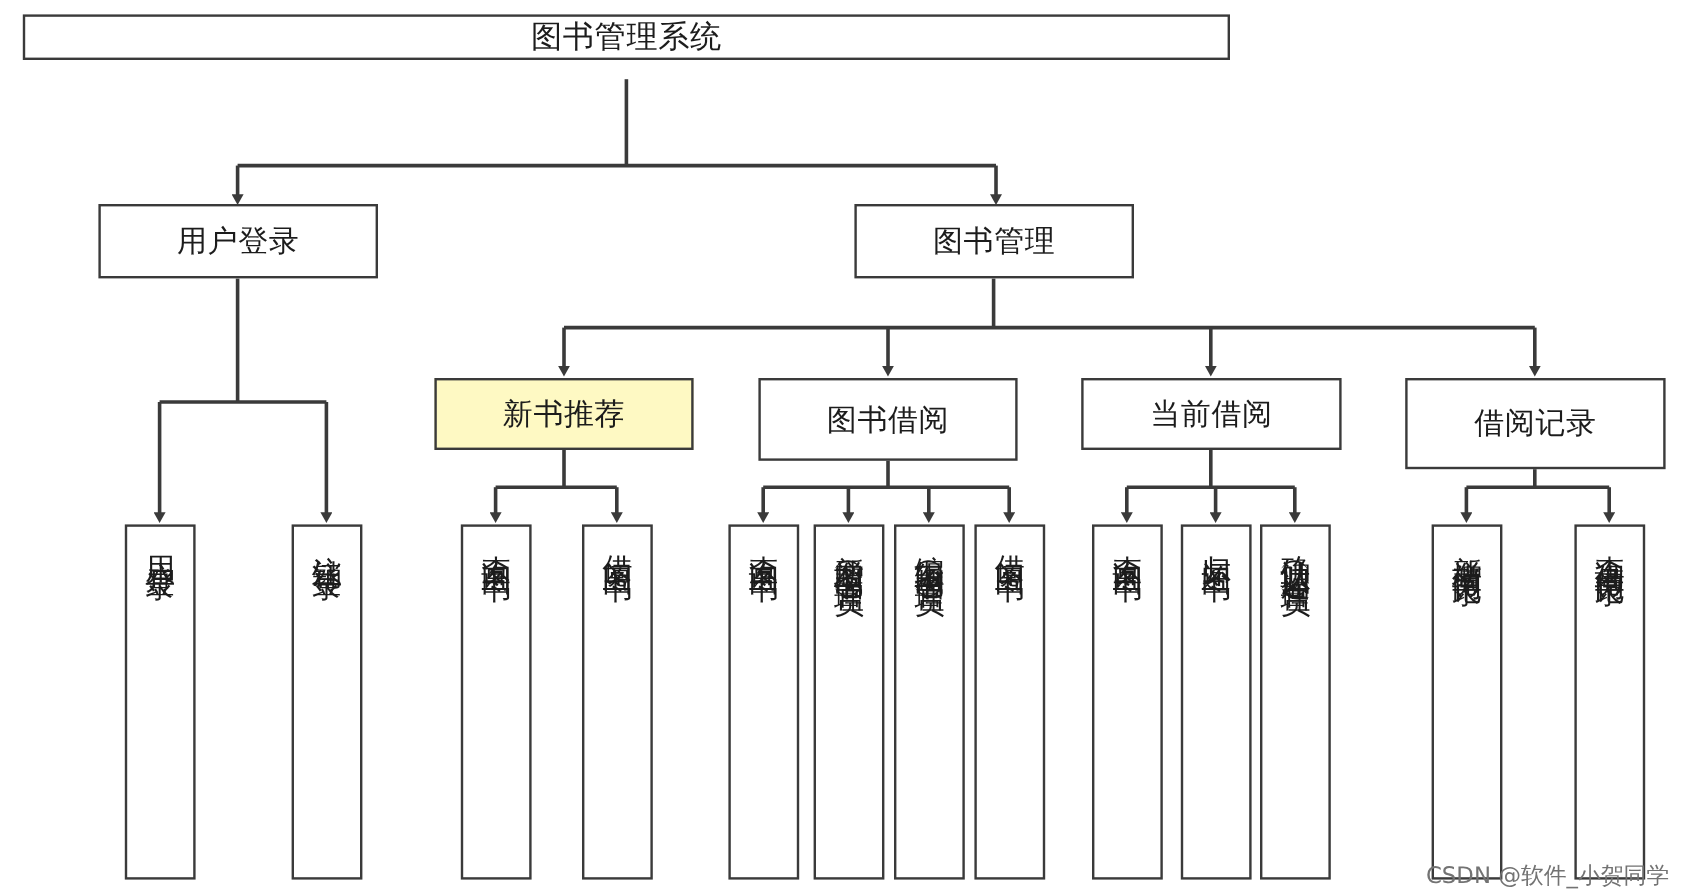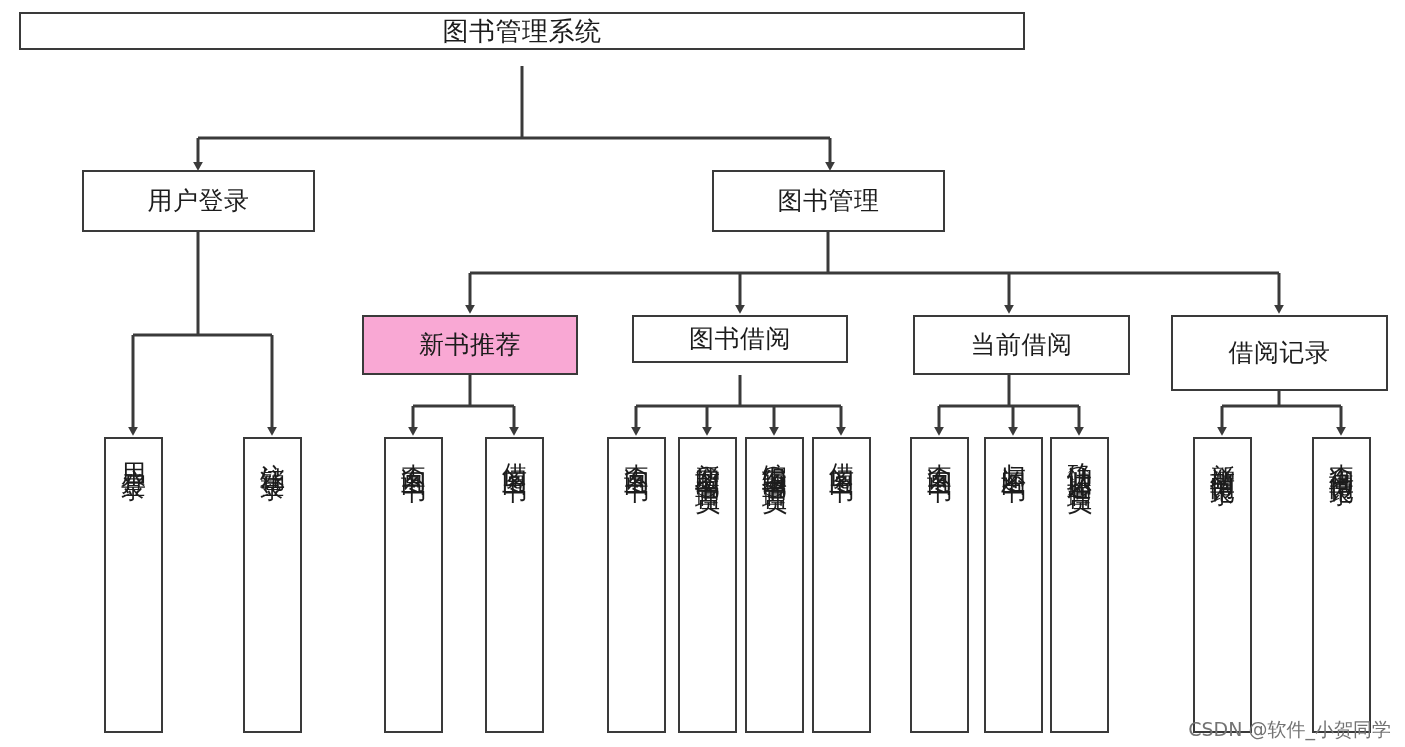--- a/index.html
+++ b/index.html
@@ -133,27 +133,27 @@
     <span class="label">图书管理系统</span>
   </div>
 
   <div class="node h" style="left: 82px; top: 170px; width: 233px; height: 62px; border-color: rgb(58, 58, 58); background: rgb(255, 255, 255);">
     <span class="label">用户登录</span>
   </div>
   <div class="node h" style="left: 712px; top: 170px; width: 233px; height: 62px; border-color: rgb(58, 58, 58); background: rgb(255, 255, 255); justify-content: center;">
     <span class="label">图书管理</span>
   </div>
 
-  <div class="node h" style="left: 362px; top: 315px; width: 216px; height: 60px; border-color: rgb(58, 58, 58); background: #f9a8d4;">
+  <div class="node h" style="left: 362px; top: 315px; width: 216px; height: 60px; border-color: rgb(58, 58, 58); background: #fef9c3;">
     <span class="label">新书推荐</span>
   </div>
-  <div class="node h" style="left: 632px; top: 315px; width: 216px; height: 48px; border-color: rgb(58, 58, 58); background: rgb(255, 255, 255);">
+  <div class="node h" style="left: 632px; top: 315px; width: 216px; height: 69px; border-color: rgb(58, 58, 58); background: rgb(255, 255, 255);">
     <span class="label">图书借阅</span>
   </div>
-  <div class="node h" style="left: 901px; top: 315px; width: 217px; height: 60px; border-color: rgb(58, 58, 58); background: rgb(255, 255, 255); margin-left: 12px;">
+  <div class="node h" style="left: 901px; top: 315px; width: 217px; height: 60px; border-color: rgb(58, 58, 58); background: rgb(255, 255, 255);">
     <span class="label">当前借阅</span>
   </div>
   <div class="node h" style="left: 1171px; top: 315px; width: 217px; height: 76px; border-color: rgb(58, 58, 58); background: rgb(255, 255, 255);">
     <span class="label">借阅记录</span>
   </div>
 
   <div class="node v" style="left: 104px; top: 437px; width: 59px; height: 296px; border-color: rgb(58, 58, 58); background: rgb(255, 255, 255);">
     <span class="label">用户登录</span>
   </div>
   <div class="node v" style="left: 243px; top: 437px; width: 59px; height: 296px; border-color: rgb(58, 58, 58); background: rgb(255, 255, 255);">

